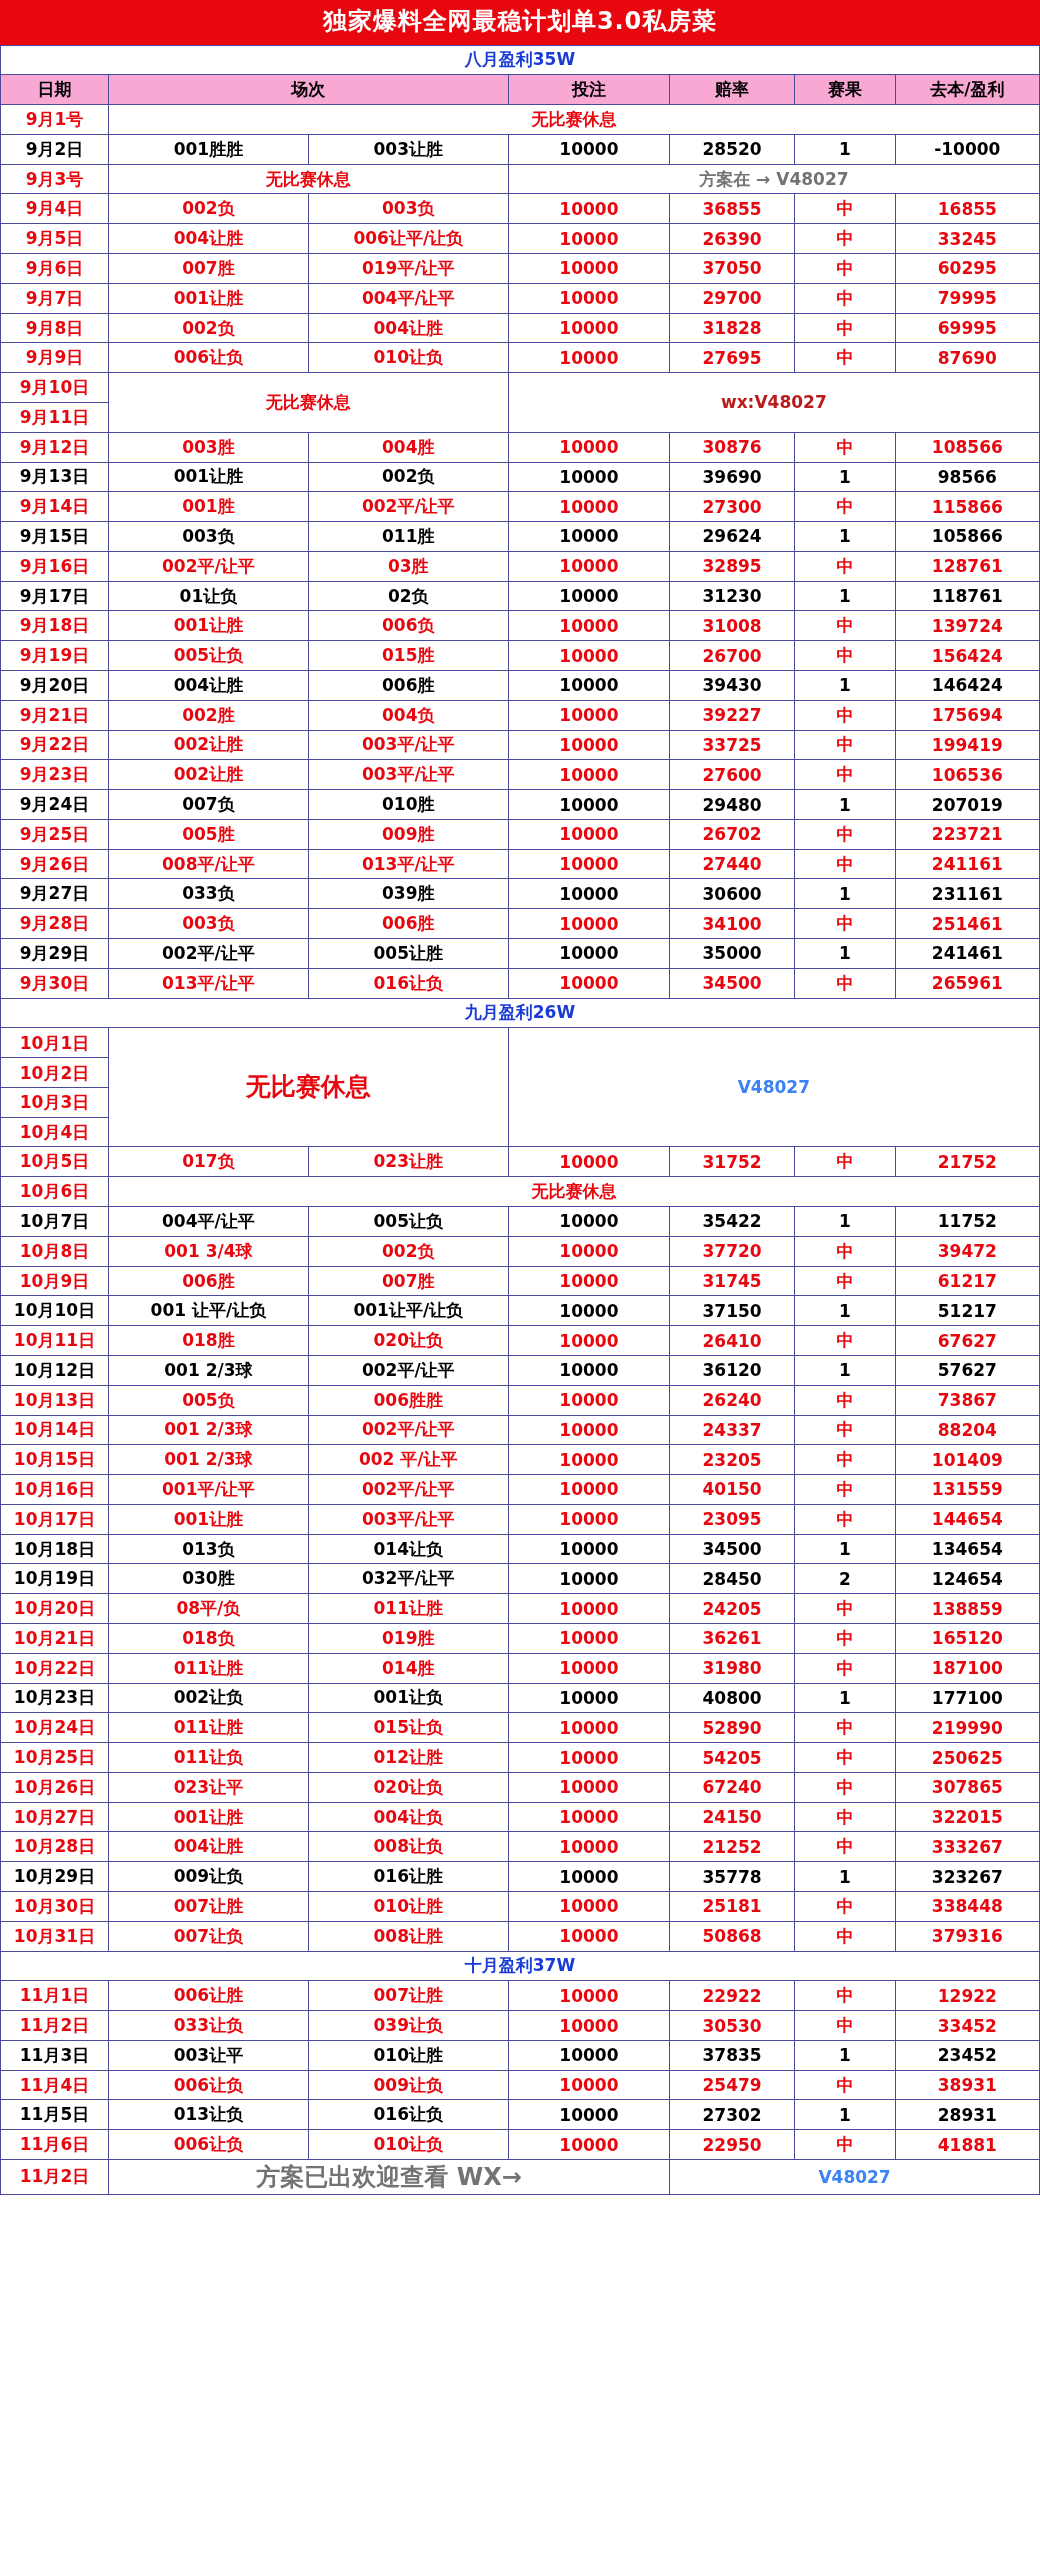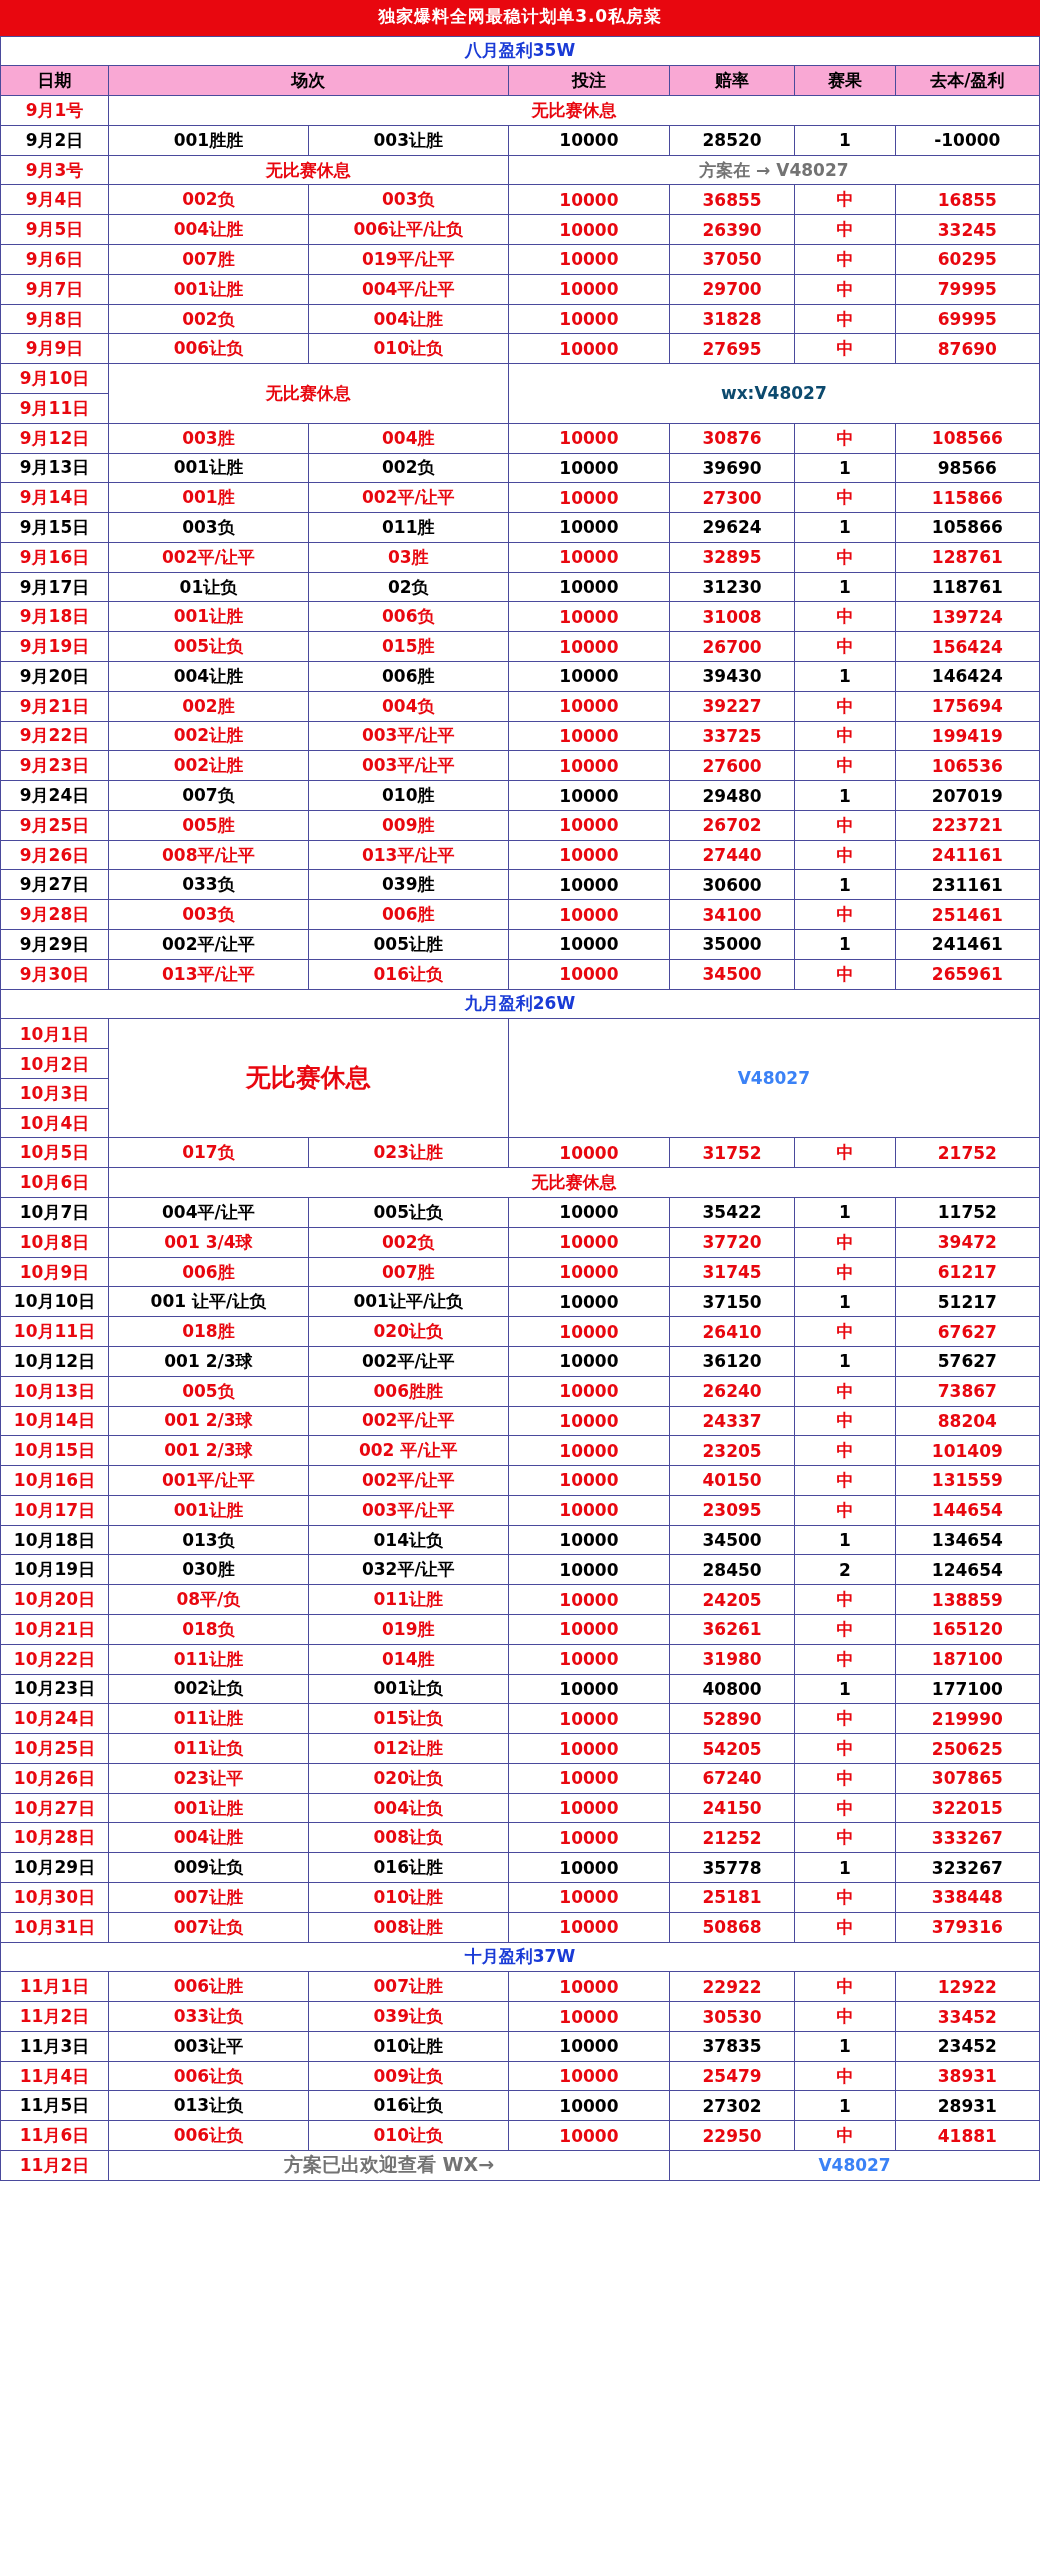--- a/index.html
+++ b/index.html
@@ -1,19 +1,19 @@
 <!DOCTYPE html>
 <html style="font-size:14.4px"><head>
 <meta charset="utf-8">
 <style>
   html,body{margin:0;padding:0;background:#ffffff;}
   body{font-family:"Liberation Sans","DejaVu Sans",sans-serif;}
   #page{width:1040px;margin:0 auto;background:#fff;}
   .banner{
-    background:#e8070f;color:#ffffff;font-size:17px;font-weight:bold;
+    background:#e8070f;color:#ffffff;font-size:24px;font-weight:bold;
     text-align:center;padding:5.4px 0 7.2px 0;letter-spacing:0.9px;
     font-family:"DejaVu Sans",sans-serif;
   }
   table.main{border-collapse:collapse;width:100%;table-layout:fixed;}
   table.main td,table.main th{
     border:0.9px solid #4a4a9c;
     text-align:center;
     vertical-align:middle;
     font-size:17px;
     height:27px;
@@ -34,21 +34,21 @@
   .sect{
     color:#1a3bd6;font-size:24px;font-weight:bold;height:34px;border-radius:6px;
   }
   .red{color:#e8070f;}
   .black{color:#000000;}
   .bold{font-weight:bold;}
   .rest{
     color:#e8070f;font-size:25px;font-weight:bold;
   }
   .restsm{color:#e8070f;font-size:17px;font-weight:bold;}
-  .wx{color:#0c4a6e;font-size:20px;font-weight:bold;}
+  .wx{color:#b91c1c;font-size:20px;font-weight:bold;}
   .wxbig{color:#3b82f6;font-size:27px;font-weight:bold;}
   .plan{color:#737373;font-size:17px;font-weight:bold;}
   .tiny td{font-size:10px;height:11.7px;line-height:10px;padding:0;}
   .tinycell{font-size:10px;line-height:10.8px;color:#e8070f;font-weight:bold;}
   .lastrow td{font-size:20px;font-weight:bold;}
 </style>
 </head>
 <body>
 
 <div id="page">
@@ -635,20 +635,20 @@
           <td class="red bold">11月6日</td>
           <td class="red bold">006让负</td>
           <td class="red bold">010让负</td>
           <td class="red bold">10000</td>
           <td class="red bold">22950</td>
           <td class="red bold">中</td>
           <td class="red bold">41881</td>
         </tr>
         <tr class="lastrow">
           <td class="red bold">11月2日</td>
-          <td class="plan" colspan="3" style="font-size: 19px;">方案已出欢迎查看    WX→</td>
+          <td class="plan" colspan="3" style="font-size: 24px;">方案已出欢迎查看    WX→</td>
           <td class="wxbig" colspan="3">V48027</td>
         </tr>
       </tbody>
   </table>
 
 </div>
 
 
 </body></html>

